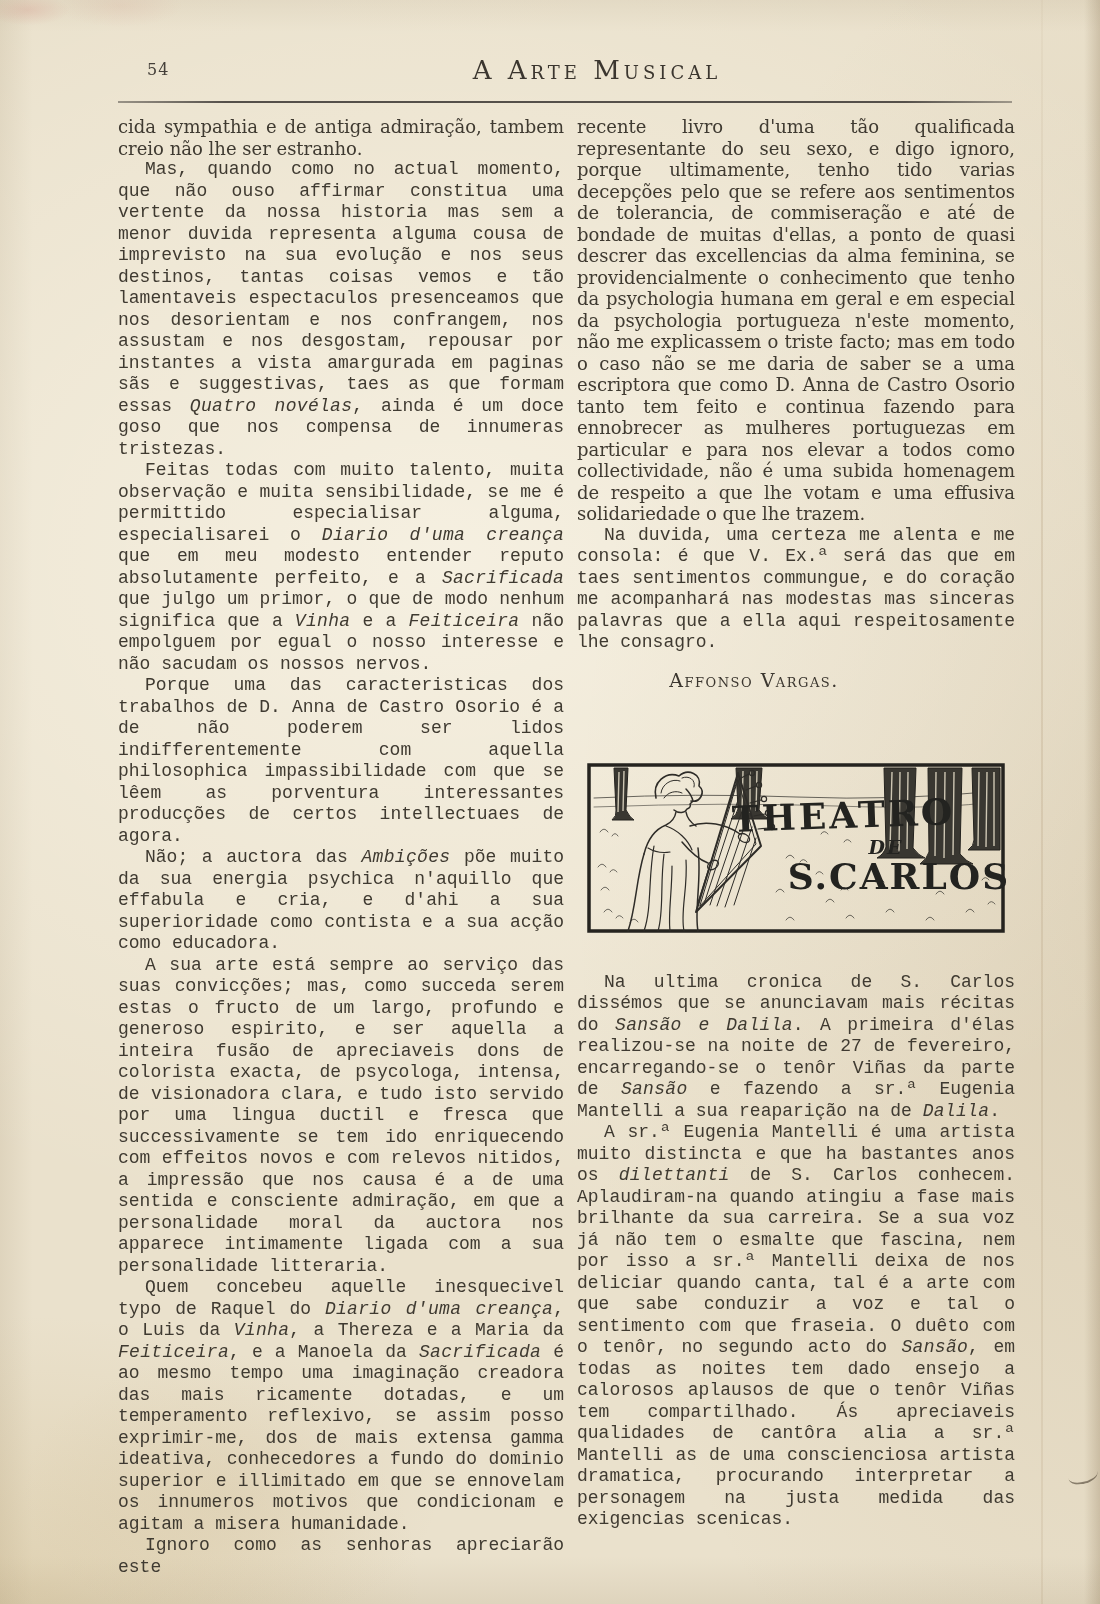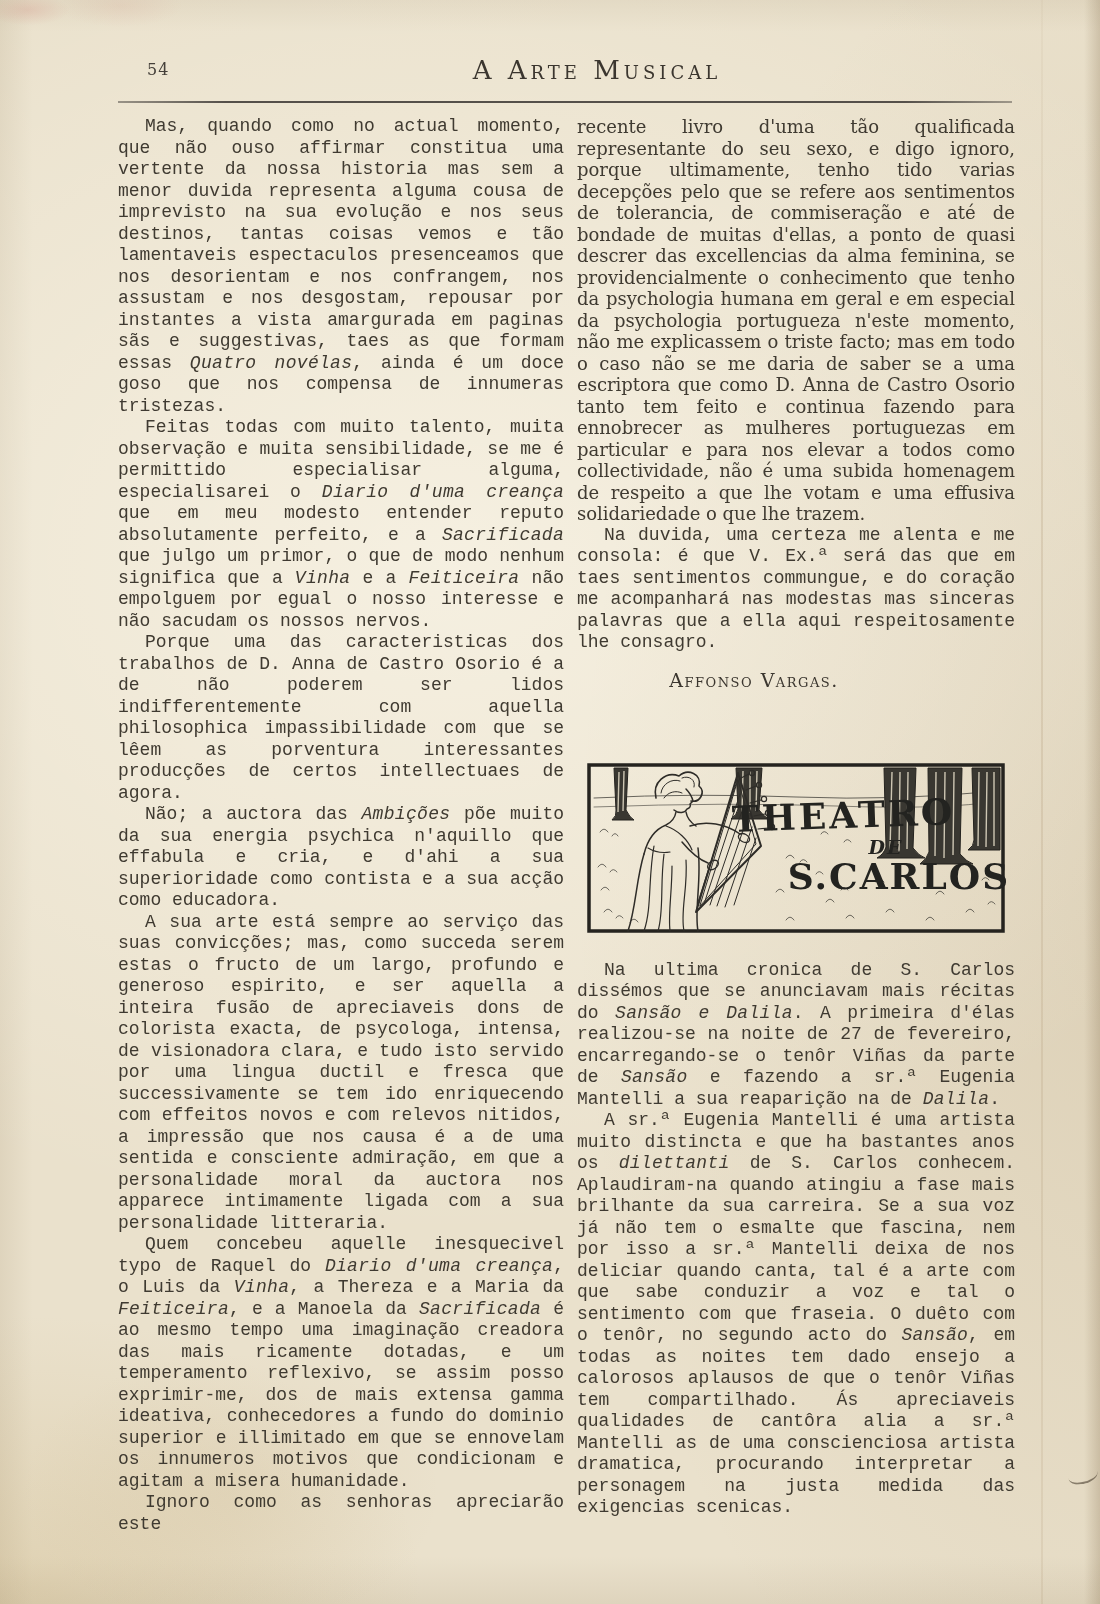--- a/index.html
+++ b/index.html
@@ -48,39 +48,40 @@
   .col{font-size:18px;line-height:21.5px;text-align:justify;hyphens:auto;}
   .col-left{width:446px;}
   .col-right{width:438px;}
   .para{margin:0;}
   .para.ind{text-indent:27px;font-family:Liberation Mono, monospace;}
   .para i{letter-spacing:.3px;}
   .rc-part1{min-height:540px;}
   .signature{margin-top:14px;text-align:center;padding-right:84px;
     font-variant:small-caps;font-size:19px;letter-spacing:1.5px;color:#3b362f;}
   figure.illus{margin:70px 0 0 9px;width:420px;height:172px;padding:0;}
-  .section2{margin-top:26px;}
+  .section2{margin-top:38px;}
   
   .ln{fill:none;stroke:#2e2c28;stroke-linecap:round;stroke-linejoin:round;}
   .trunk{fill:#393731;stroke:#25231f;stroke-width:1;}
   .trunk-hl{stroke:#e7dfca;stroke-width:1.4;fill:none;opacity:.85;}
   .illus-title{fill:#232320;font-family:"DejaVu Serif","Liberation Serif",serif;font-weight:bold;}
 </style>
 </head>
 <body>
 
 <div id="page">
 
   <div id="pagenum">54</div>
   <div id="masthead">A Arte Musical</div>
   <div id="headrule"></div>
 
   <div id="columns">
 
     <div class="col col-left">
+        <p class="para">cida sympathia e de antiga admiração, tambem creio não lhe ser estranho.</p>
         <p class="para ind">Mas, quando como no actual momento, que não ouso affirmar constitua uma vertente da nossa historia mas sem a menor duvida representa alguma cousa de imprevisto na sua evolução e nos seus destinos, tantas coisas vemos e tão lamentaveis espectaculos presenceamos que nos desorientam e nos confrangem, nos assustam e nos desgostam, repousar por instantes a vista amargurada em paginas sãs e suggestivas, taes as que formam essas <i>Quatro novélas</i>, ainda é um doce goso que nos compensa de innumeras tristezas.</p>
         <p class="para ind">Feitas todas com muito talento, muita observação e muita sensibilidade, se me é permittido especialisar alguma, especialisarei o <i>Diario d'uma creança</i> que em meu modesto entender reputo absolutamente perfeito, e a <i>Sacrificada</i> que julgo um primor, o que de modo nenhum significa que a <i>Vinha</i> e a <i>Feiticeira</i> não empolguem por egual o nosso interesse e não sacudam os nossos nervos.</p>
         <p class="para ind">Porque uma das caracteristicas dos trabalhos de D. Anna de Castro Osorio é a de não poderem ser lidos indifferentemente com aquella philosophica impassibilidade com que se lêem as porventura interessantes producções de certos intellectuaes de agora.</p>
         <p class="para ind">Não; a auctora das <i>Ambições</i> põe muito da sua energia psychica n'aquillo que effabula e cria, e d'ahi a sua superioridade como contista e a sua acção como educadora.</p>
         <p class="para ind">A sua arte está sempre ao serviço das suas convicções; mas, como succeda serem estas o fructo de um largo, profundo e generoso espirito, e ser aquella a inteira fusão de apreciaveis dons de colorista exacta, de psycologa, intensa, de visionadora clara, e tudo isto servido por uma lingua ductil e fresca que successivamente se tem ido enriquecendo com effeitos novos e com relevos nitidos, a impressão que nos causa é a de uma sentida e consciente admiração, em que a personalidade moral da auctora nos apparece intimamente ligada com a sua personalidade litteraria.</p>
         <p class="para ind">Quem concebeu aquelle inesquecivel typo de Raquel do <i>Diario d'uma creança</i>, o Luis da <i>Vinha</i>, a Thereza e a Maria da <i>Feiticeira</i>, e a Manoela da <i>Sacrificada</i> é ao mesmo tempo uma imaginação creadora das mais ricamente dotadas, e um temperamento reflexivo, se assim posso exprimir-me, dos de mais extensa gamma ideativa, conhecedores a fundo do dominio superior e illimitado em que se ennovelam os innumeros motivos que condicionam e agitam a misera humanidade.</p>
         <p class="para ind">Ignoro como as senhoras apreciarão este</p>
       </div>
 
     <div class="col col-right">

